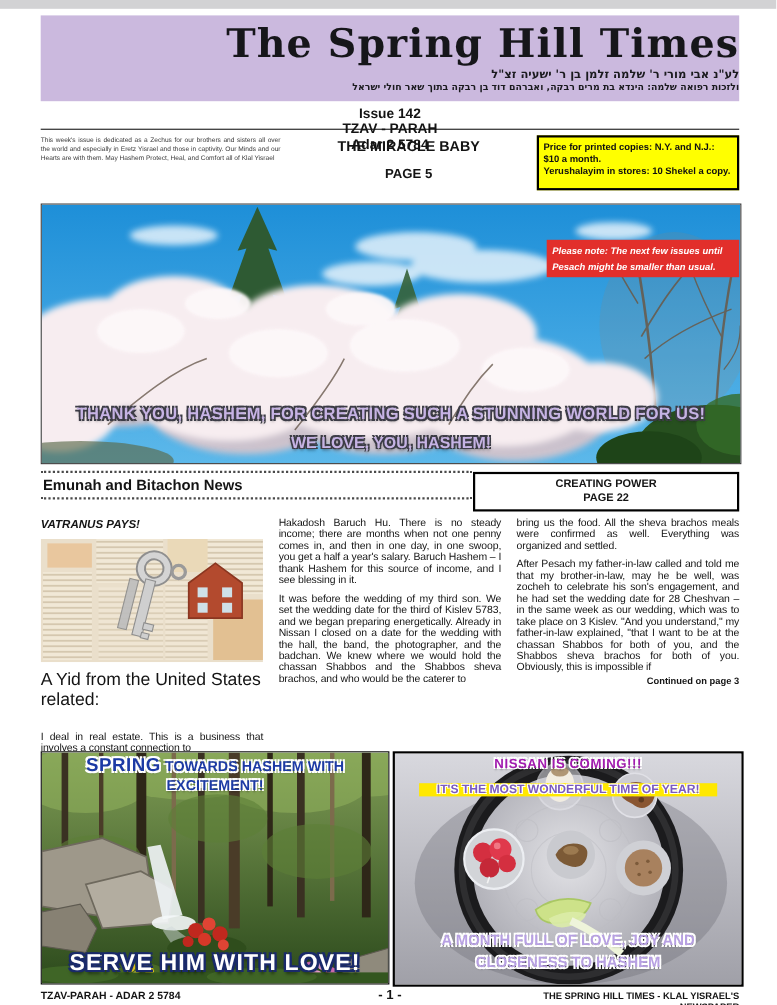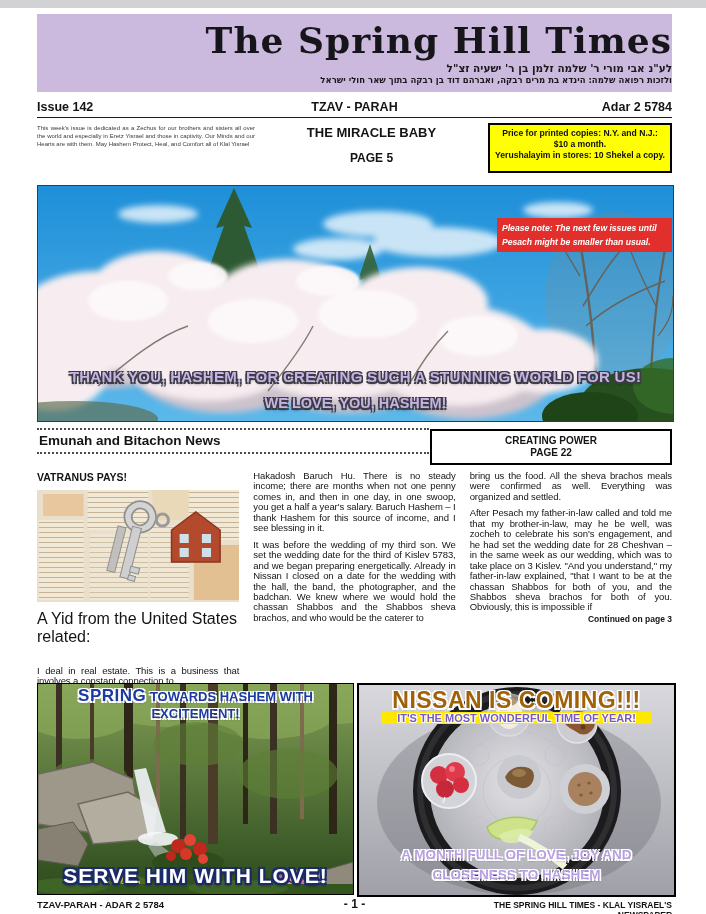--- a/index.html
+++ b/index.html
@@ -9,33 +9,33 @@
 
   
   .masthead{position:absolute;top:14px;left:37px;width:635px;height:78px;background:#cbb9de;text-align:right;}
   .mast-title{font-family:"DejaVu Serif",serif;font-weight:bold;font-size:36px;line-height:40px;margin-top:6px;letter-spacing:1px;color:#16161a;}
   .heb{font-family:"DejaVu Sans",sans-serif;direction:rtl;color:#1a1a1e;}
   .heb1{font-size:10.5px;font-weight:bold;margin-top:2px;}
   .heb2{font-size:8.5px;font-weight:bold;margin-top:1px;}
 
   
   .issue-bar{position:absolute;top:96px;left:37px;width:635px;height:21px;display:flex;align-items:center;
-             border-bottom:1.5px solid #1a1a1a;font-weight:bold;font-size:12.5px;}
+             border-bottom:1.5px solid #1a1a1a;font-weight:bold;font-size:12.5px;flex-direction:column;}
   .issue-bar>span{flex:1;}
   .ib-center{text-align:center;}
   .ib-right{text-align:right;}
 
   
   .top-row{position:absolute;top:123px;left:37px;width:635px;height:54px;display:flex;}
   .dedication-note{width:218px;font-size:6px;line-height:8px;color:#3a3a3a;text-align:justify;padding-top:1px;}
   .feature{flex:1;text-align:center;padding-top:2px;}
   .feature-title{font-weight:bold;font-size:13px;}
   .feature-page{font-weight:bold;font-size:12px;margin-top:11px;}
   .price-box{width:172px;border:2px solid #000;background:#ffff00;font-weight:bold;font-size:8.6px;
-             line-height:11px;padding:3px 4px;height:40px;color:#101010;text-align:center;}
+             line-height:11px;padding:3px 4px;height:40px;color:#101010;}
 
   .notice-box{position:absolute;top:170px;left:497px;width:165px;background:#e22f2b;color:#ffffff;
               font-style:italic;font-weight:bold;font-size:8.6px;line-height:14px;padding:3px 5px;z-index:5;margin-top:48px;}
 
   
   .hero{position:absolute;top:185px;left:37px;width:635px;height:235px;border:1px solid #3a3a3a;overflow:hidden;}
   .hero svg{display:block;width:100%;height:100%;}
   .hero-caption{position:absolute;left:0;width:100%;text-align:center;font-weight:bold;color:#c6b3e4;
                 text-shadow:-1.5px -1.5px 0 #3c3c46,1.5px -1.5px 0 #3c3c46,-1.5px 1.5px 0 #3c3c46,1.5px 1.5px 0 #3c3c46,0 2px 3px rgba(0,0,0,.55);}
   .hero-cap1{bottom:36px;font-size:15px;letter-spacing:.3px;}
@@ -47,37 +47,37 @@
   .dotted-rule{border-top:2px dotted #4a4a4a;height:0;}
   .section-title{font-weight:bold;font-size:13.5px;padding:3px 2px 4px 2px;}
   .side-box{position:absolute;right:0;top:1px;width:238px;height:32px;border:2px solid #000;
             display:flex;flex-direction:column;justify-content:center;text-align:center;font-weight:bold;font-size:10px;line-height:12px;}
 
   
   .columns{position:absolute;top:471px;left:37px;width:635px;height:210px;display:flex;gap:14px;}
   .col{flex:1;min-width:0;}
   .body-text{font-size:9.5px;line-height:10.45px;text-align:justify;letter-spacing:-0.1px;}
   .body-text + .body-text{margin-top:6px;}
-  .art-headline{font-weight:bold;font-size:10.5px;margin-bottom:7px;}
+  .art-headline{font-weight:bold;font-size:10.5px;margin-bottom:7px;font-style:italic;}
   .art-img{width:100%;height:112px;display:block;}
   .art-byline{font-size:16px;margin:8px 0 20px 0;}
   .continued{font-weight:bold;font-size:8.5px;text-align:right;margin-top:1px;}
 
   
   .ad{position:absolute;top:683px;width:315px;height:210px;overflow:hidden;border:2px solid #000;}
   .ad svg{display:block;width:100%;height:100%;}
   .ad-left{left:37px;border-width:1.5px;}
   .ad-right{left:357px;}
   .ad-text{position:absolute;left:0;width:100%;text-align:center;font-weight:bold;}
   .ol-white{text-shadow:-1.5px -1.5px 0 #fff,1.5px -1.5px 0 #fff,-1.5px 1.5px 0 #fff,1.5px 1.5px 0 #fff,0 2px 2px rgba(0,0,0,.35);}
   .la-top{top:3px;color:#1c3aa4;font-size:13px;line-height:17px;}
   .la-spring{font-size:17px;letter-spacing:.5px;}
   .la-bottom{bottom:6px;color:#ffffff;font-size:21px;letter-spacing:1px;
              text-shadow:-2px -2px 0 #1a2a6a,2px -2px 0 #1a2a6a,-2px 2px 0 #1a2a6a,2px 2px 0 #1a2a6a,0 3px 3px rgba(0,0,0,.5);}
-  .ra-top{top:2px;color:#a16207;font-size:23px;letter-spacing:.5px;}
+  .ra-top{top:2px;color:#a21caf;font-size:12px;letter-spacing:.5px;}
   .ra-mid{top:27px;font-size:11px;}
   .ra-mid span{color:#7a5ac0;background:#ffe800;padding:0 16px;
                text-shadow:-1px -1px 0 #fff,1px -1px 0 #fff,-1px 1px 0 #fff,1px 1px 0 #fff;}
   .ra-bottom1{bottom:33px;color:#b7a0e2;font-size:13.5px;}
   .ra-bottom2{bottom:13px;color:#b7a0e2;font-size:13.5px;}
 
   
   .footer{position:absolute;top:897px;left:37px;width:635px;display:flex;align-items:baseline;
           font-weight:bold;font-size:9.5px;}
   .footer>span{flex:1;}

